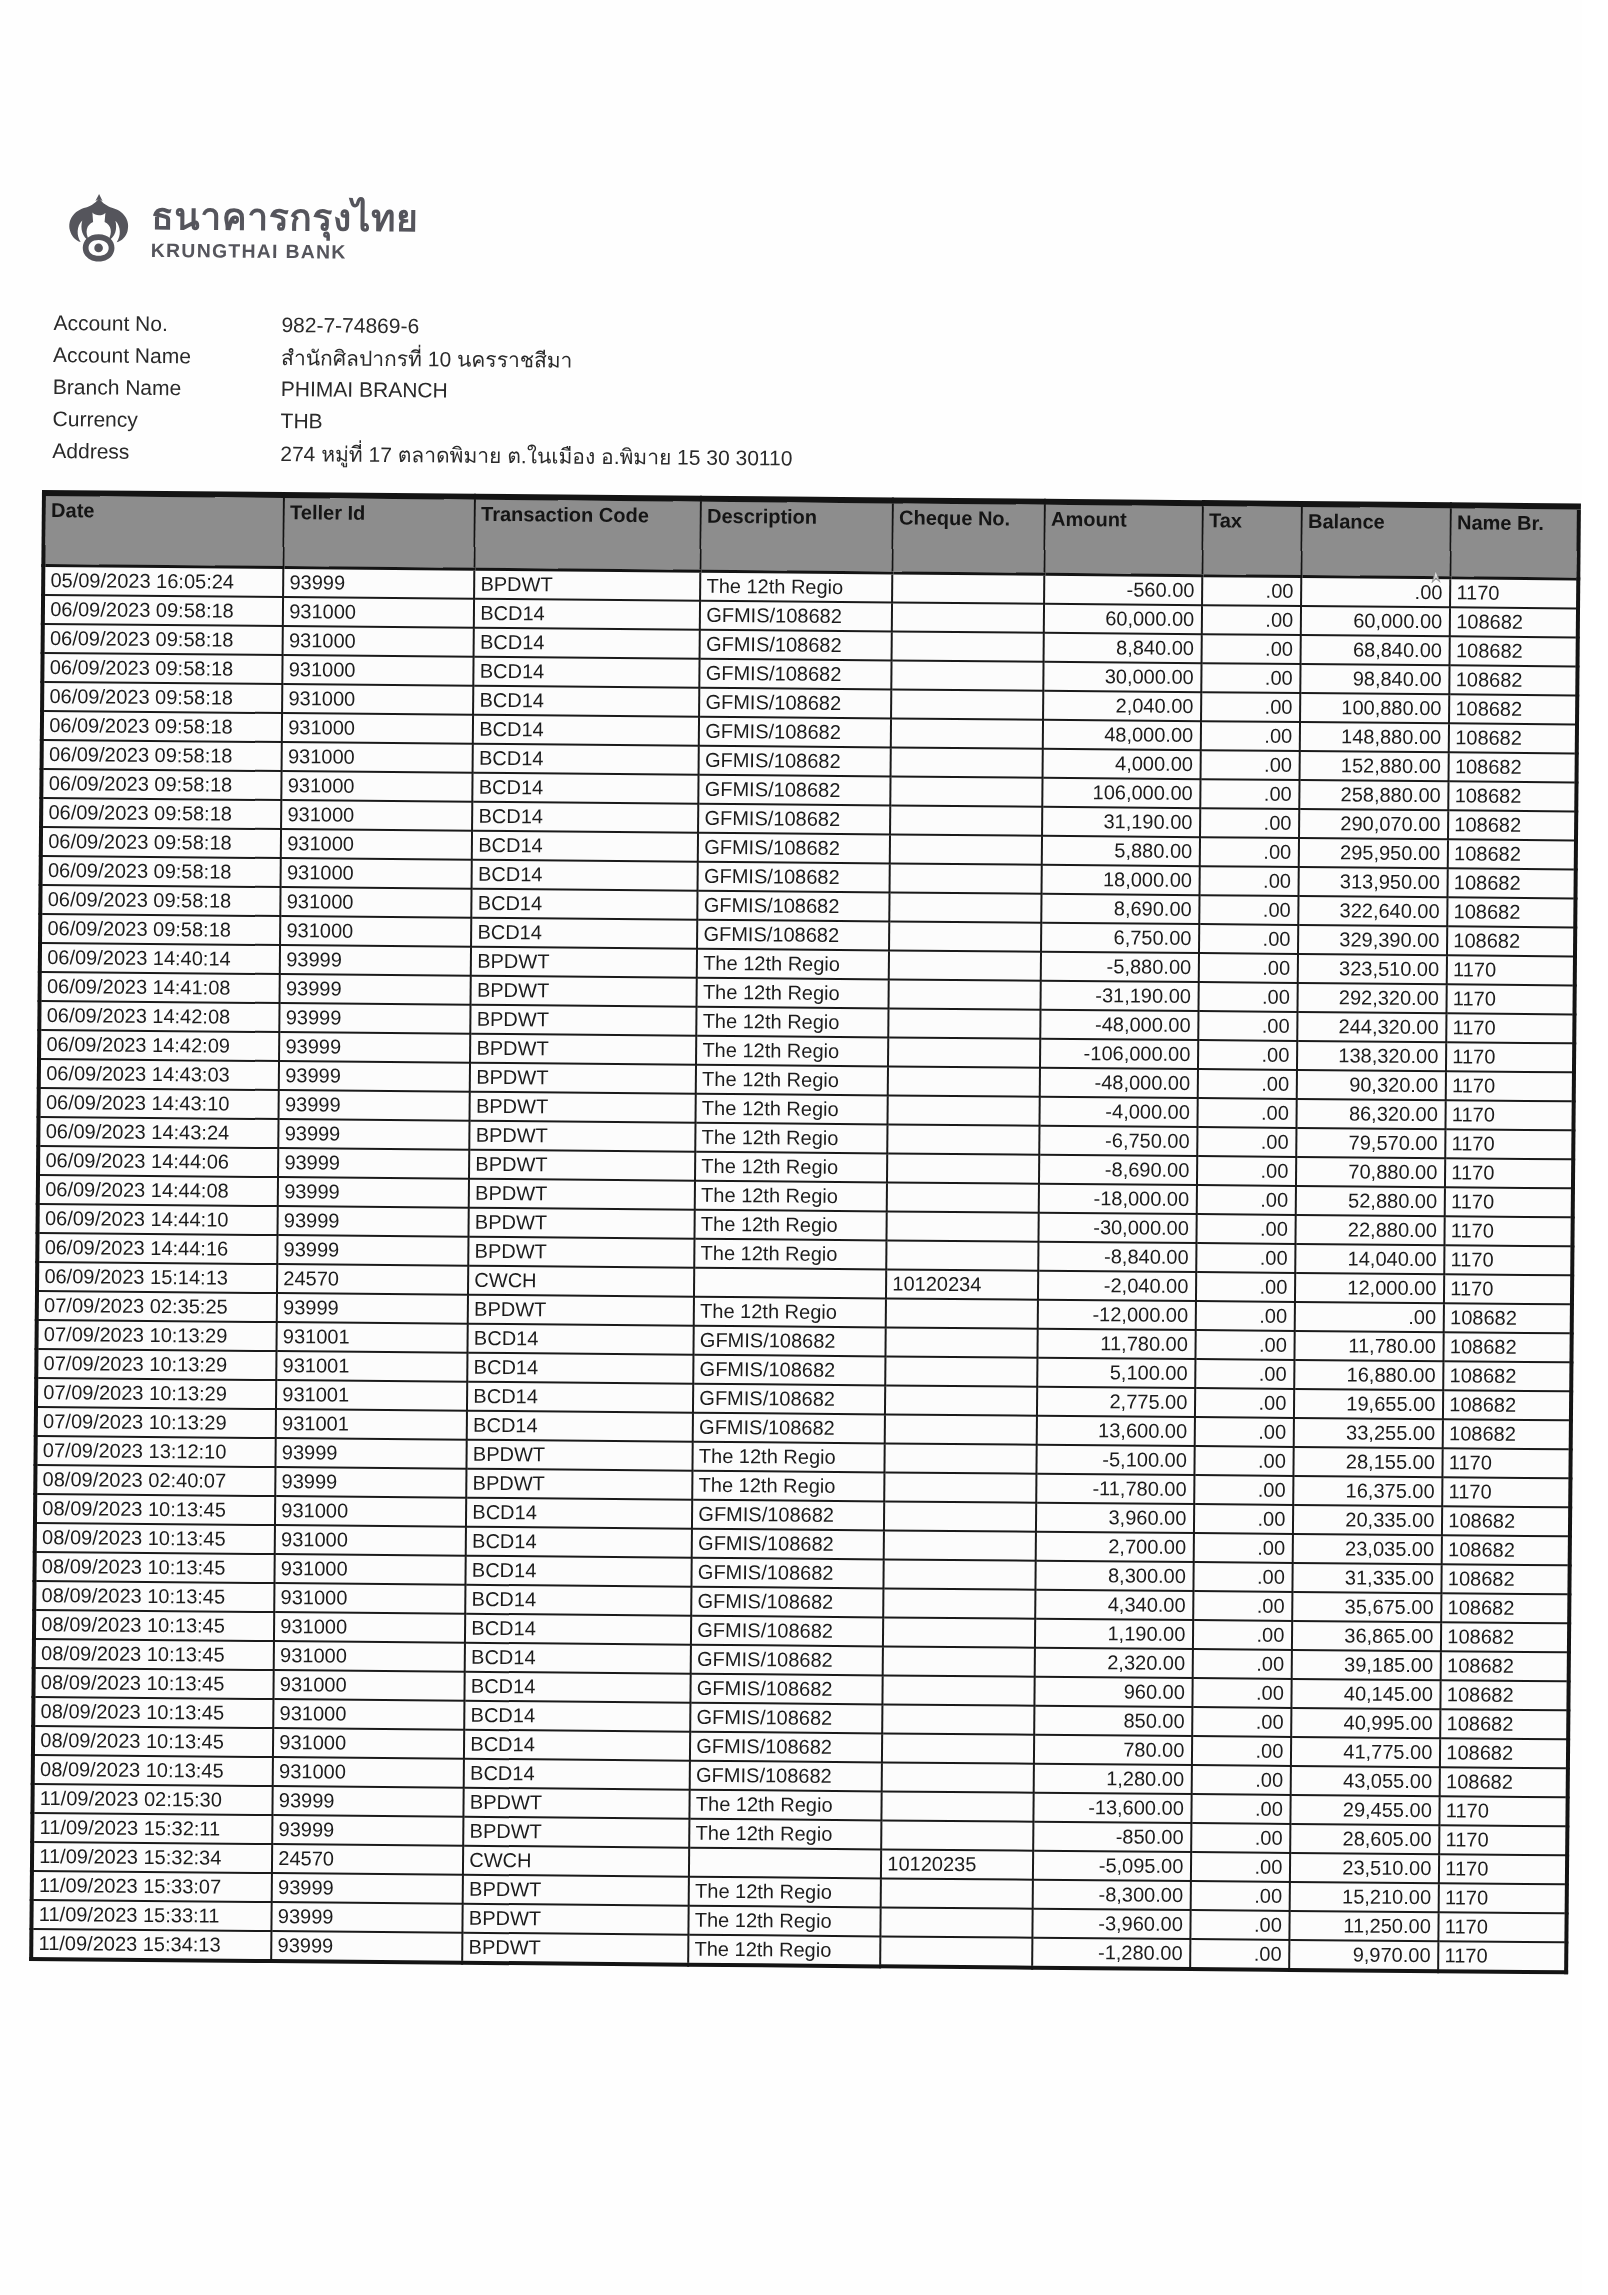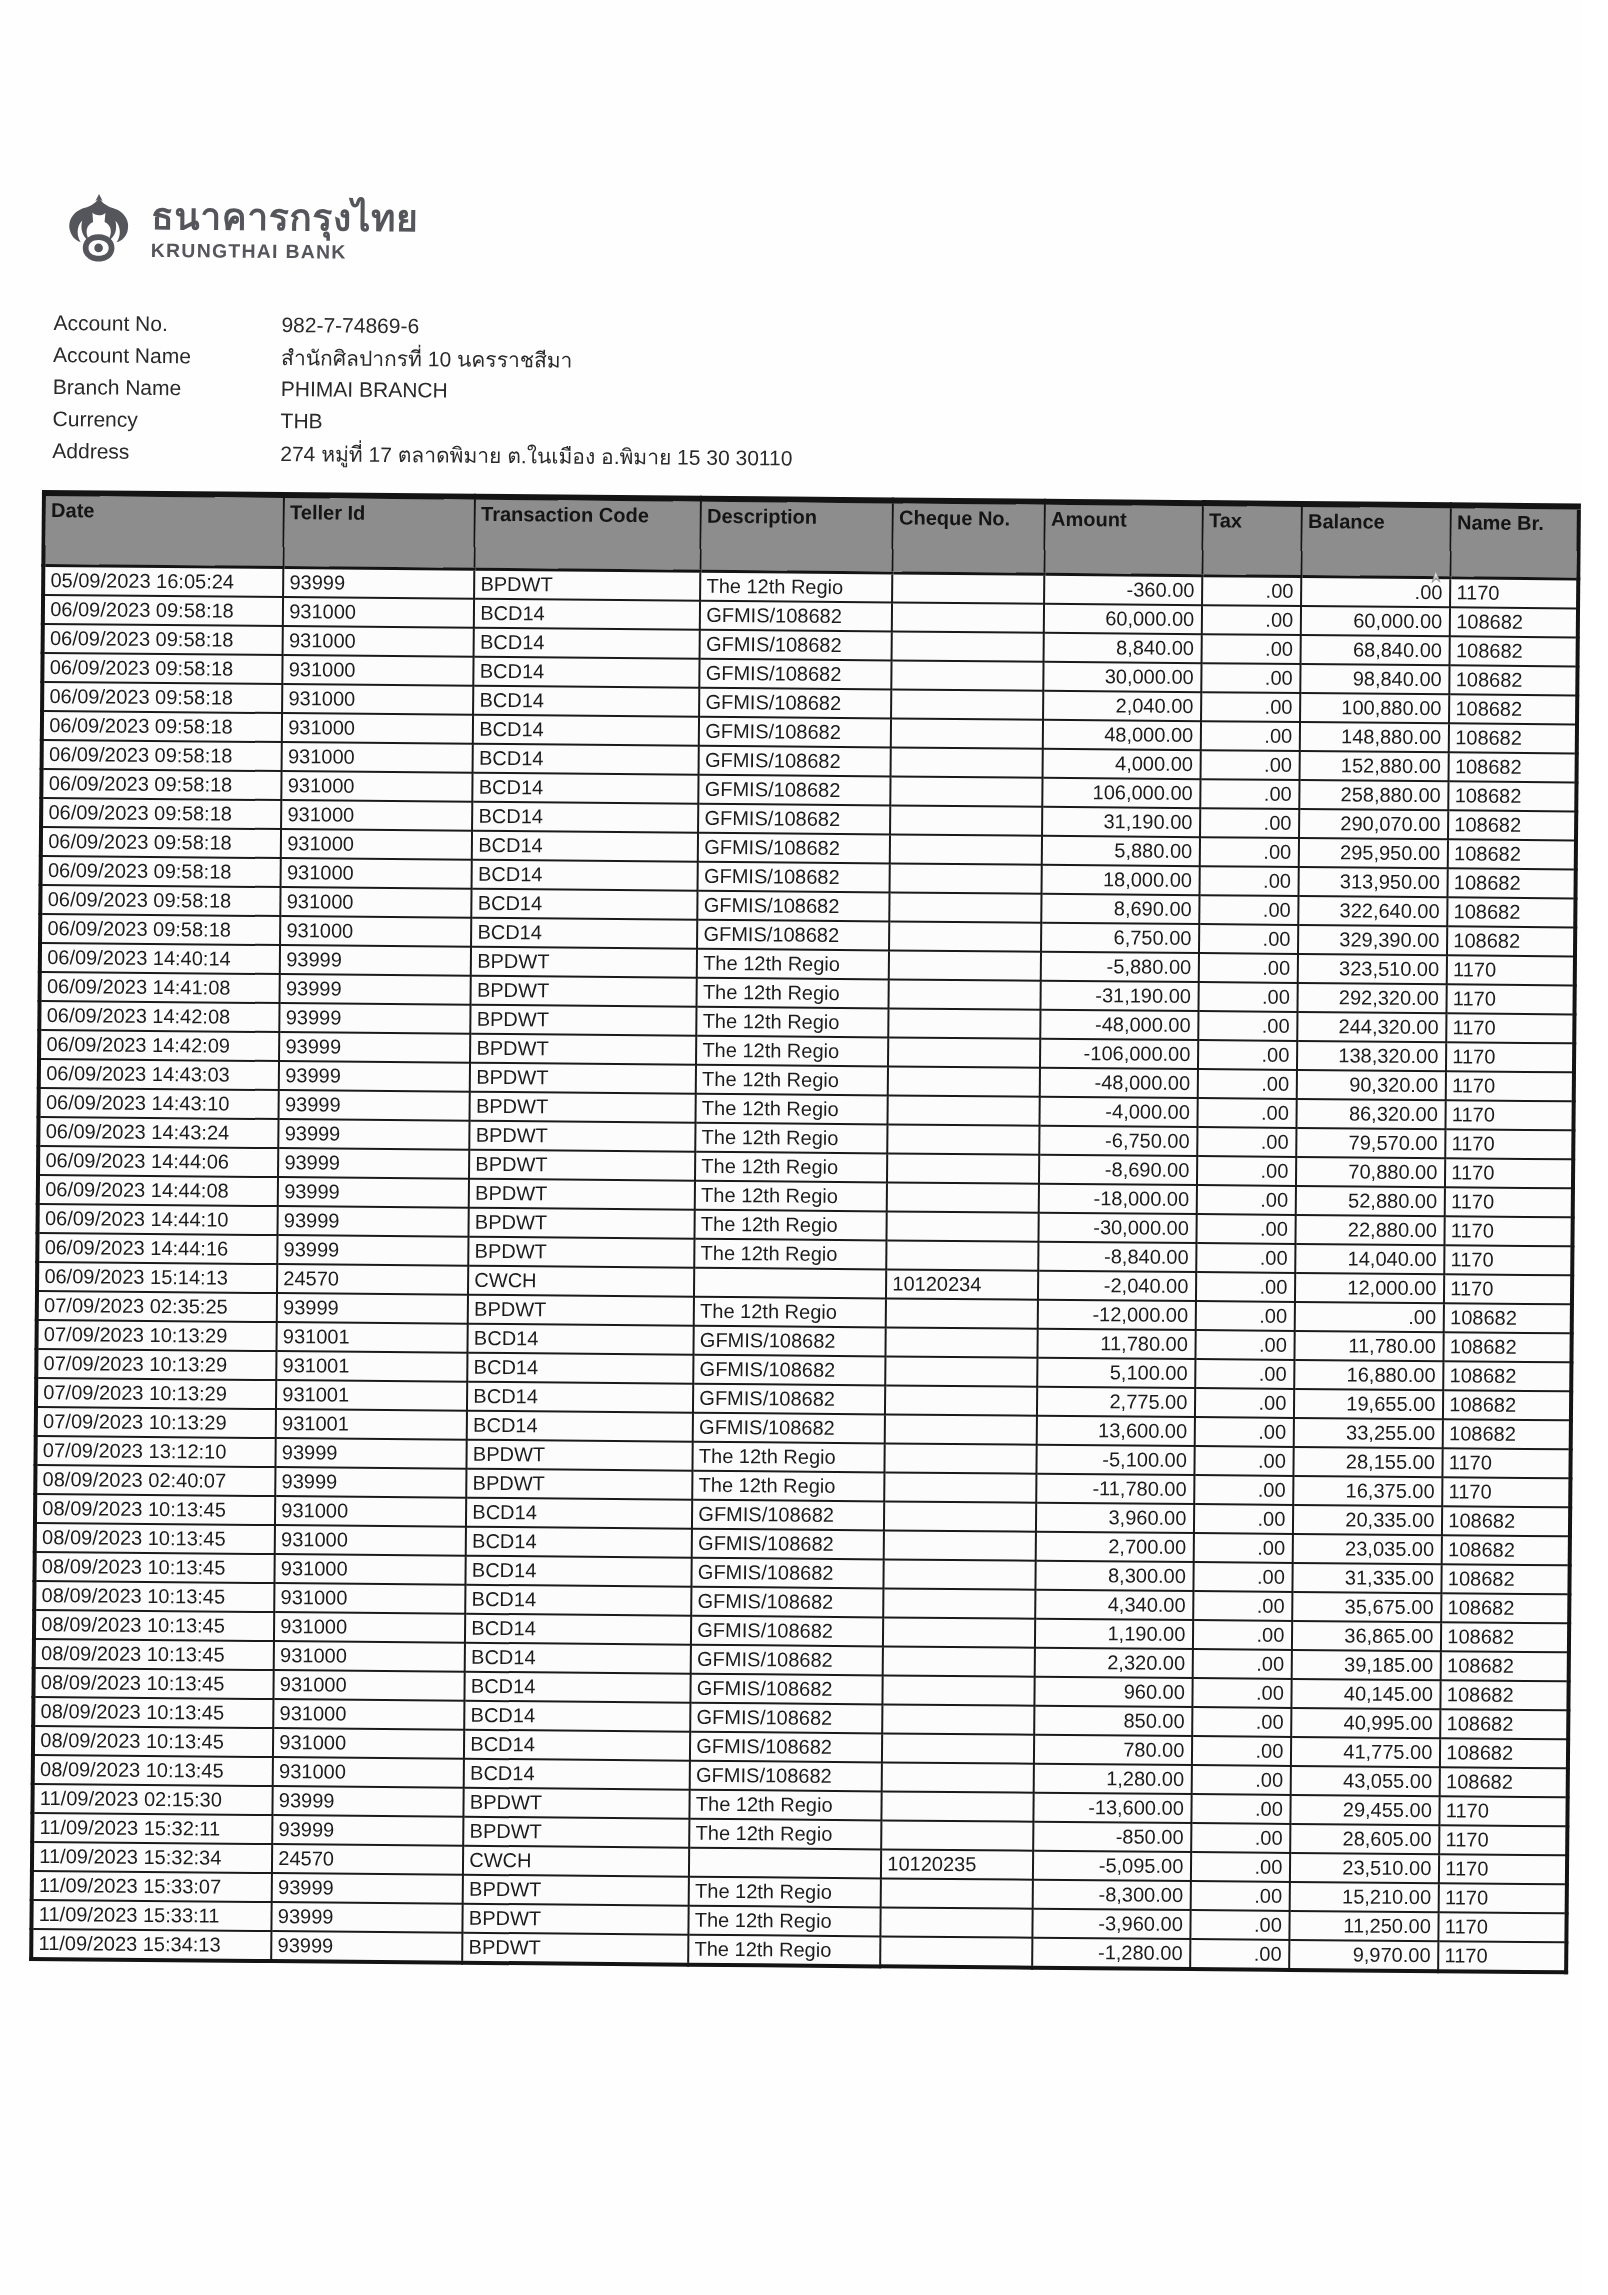--- a/index.html
+++ b/index.html
@@ -213,21 +213,21 @@
           <th>Name Br.</th>
         </tr>
       </thead>
       <tbody>
           <tr>
             <td class="al-left">05/09/2023 16:05:24</td>
             <td class="al-left">93999</td>
             <td class="al-left">BPDWT</td>
             <td class="al-left">The 12th Regio</td>
             <td class="al-left"></td>
-            <td class="al-right">-360.00</td>
+            <td class="al-right">-560.00</td>
             <td class="al-right">.00</td>
             <td class="al-right">.00</td>
             <td class="al-left">1170</td>
           </tr>
           <tr>
             <td class="al-left">06/09/2023 09:58:18</td>
             <td class="al-left">931000</td>
             <td class="al-left">BCD14</td>
             <td class="al-left">GFMIS/108682</td>
             <td class="al-left"></td>

